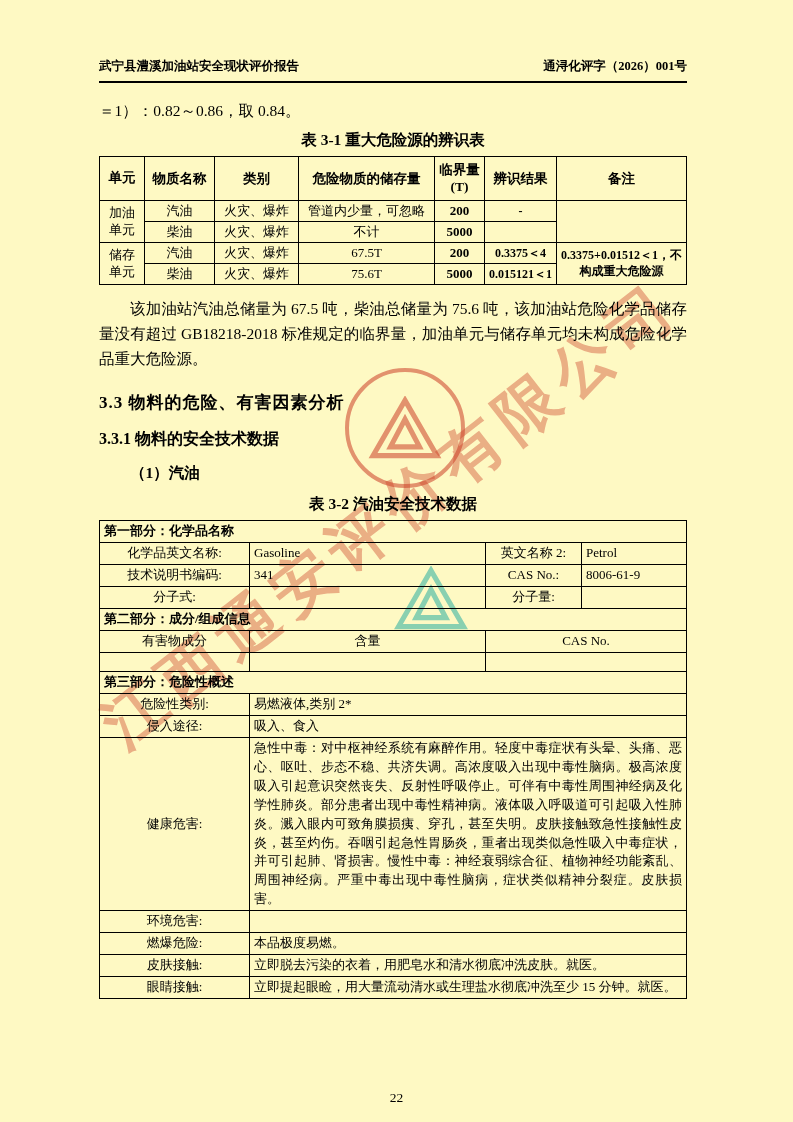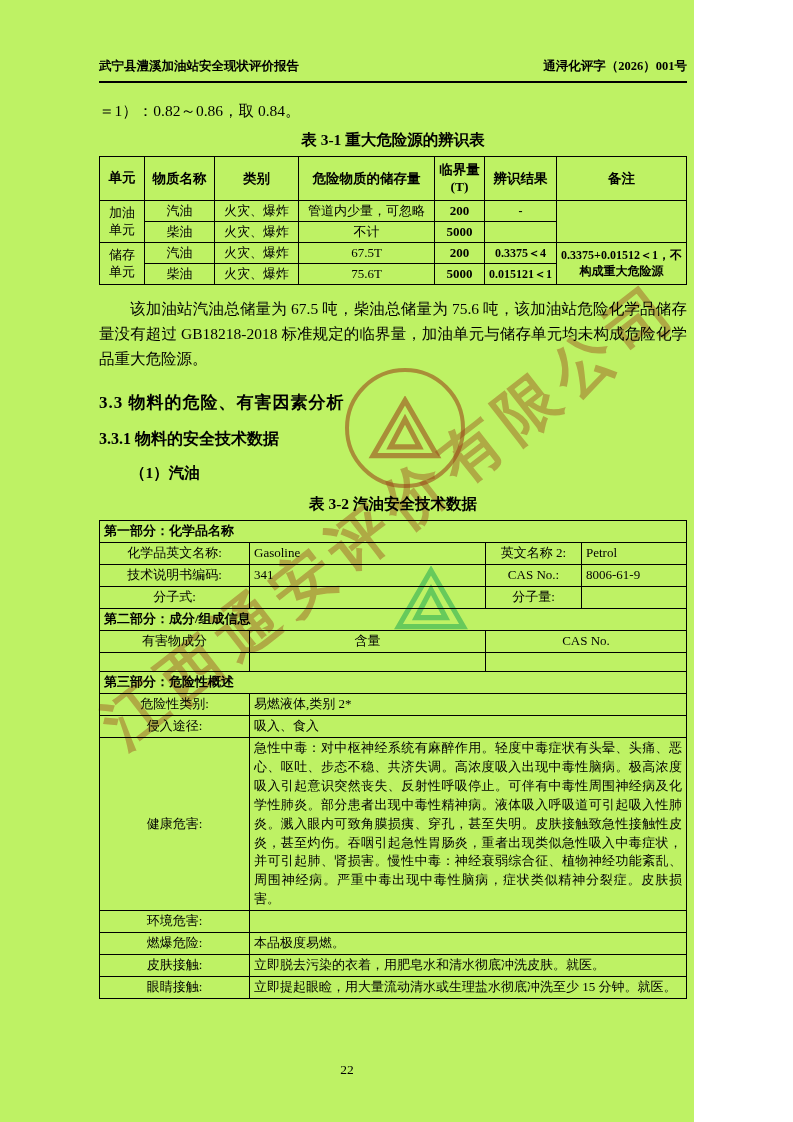--- a/index.html
+++ b/index.html
@@ -1,18 +1,18 @@
 <!DOCTYPE html>
 <html style="--wm-red: #cd4132; --wm-cyan: #3cb9d7;"><head>
 <meta charset="utf-8">
 <style>
   * { margin:0; padding:0; box-sizing:border-box; }
   html,body { background:#ffffff; }
   body { width:793px; height:1122px; font-family:"Liberation Serif","DejaVu Serif",serif; color:#000; }
-  .page { position:relative; width:694px; height:1122px; background:#bef264; overflow:hidden; }
+  .page { position:relative; width:793px; height:1122px; background:#fef9c3; overflow:hidden; }
 
   .content { position:absolute; left:99px; top:58px; width:588px; }
 
   .doc-header { display:flex; justify-content:space-between; align-items:flex-end;
     font-size:12.5px; font-weight:bold; padding-bottom:6px; border-bottom:2.5px solid #000; }
 
   .intro { font-size:15.5px; margin-top:18px; }
 
   .tbl-title { text-align:center; font-weight:bold; font-size:15.5px; margin-top:8px; }
 
@@ -36,21 +36,21 @@
 
   .t32 { margin-top:5px; font-size:13px; }
   .t32 td { border:1px solid #000; height:22px; padding:1px 4px; line-height:1.45; }
   .sec { text-align:left; font-weight:bold; }
   .lab { text-align:center; }
   .val { text-align:left; }
   .cen { text-align:center; }
   .hz  { text-align:justify; line-height:1.55; padding:3px 5px; }
   .empty-row td { height:19px; }
 
-  .page-footer { position:absolute; left:0; right:0; top:1062px; text-align:center; font-size:13.5px; }
+  .page-footer { position:absolute; left:0; right:0; top:1090px; text-align:center; font-size:13.5px; }
 
   
   .watermark { position:absolute; inset:0; pointer-events:none; z-index:9; mix-blend-mode:multiply; }
   .wm-text { position:absolute; left:85px; top:700px; transform:rotate(-38deg); transform-origin:0 0;
     font-size:62px; font-weight:bold; letter-spacing:9px; white-space:nowrap;
     color:var(--wm-red,#cd4132); opacity:0.40; }
   .wm-stamp { position:absolute; left:345px; top:368px; width:120px; height:120px;
     border:4px solid var(--wm-red,#cd4132); border-radius:50%; opacity:0.55;
     display:flex; align-items:center; justify-content:center; }
   .wm-logo { width:74px; height:64px; }

